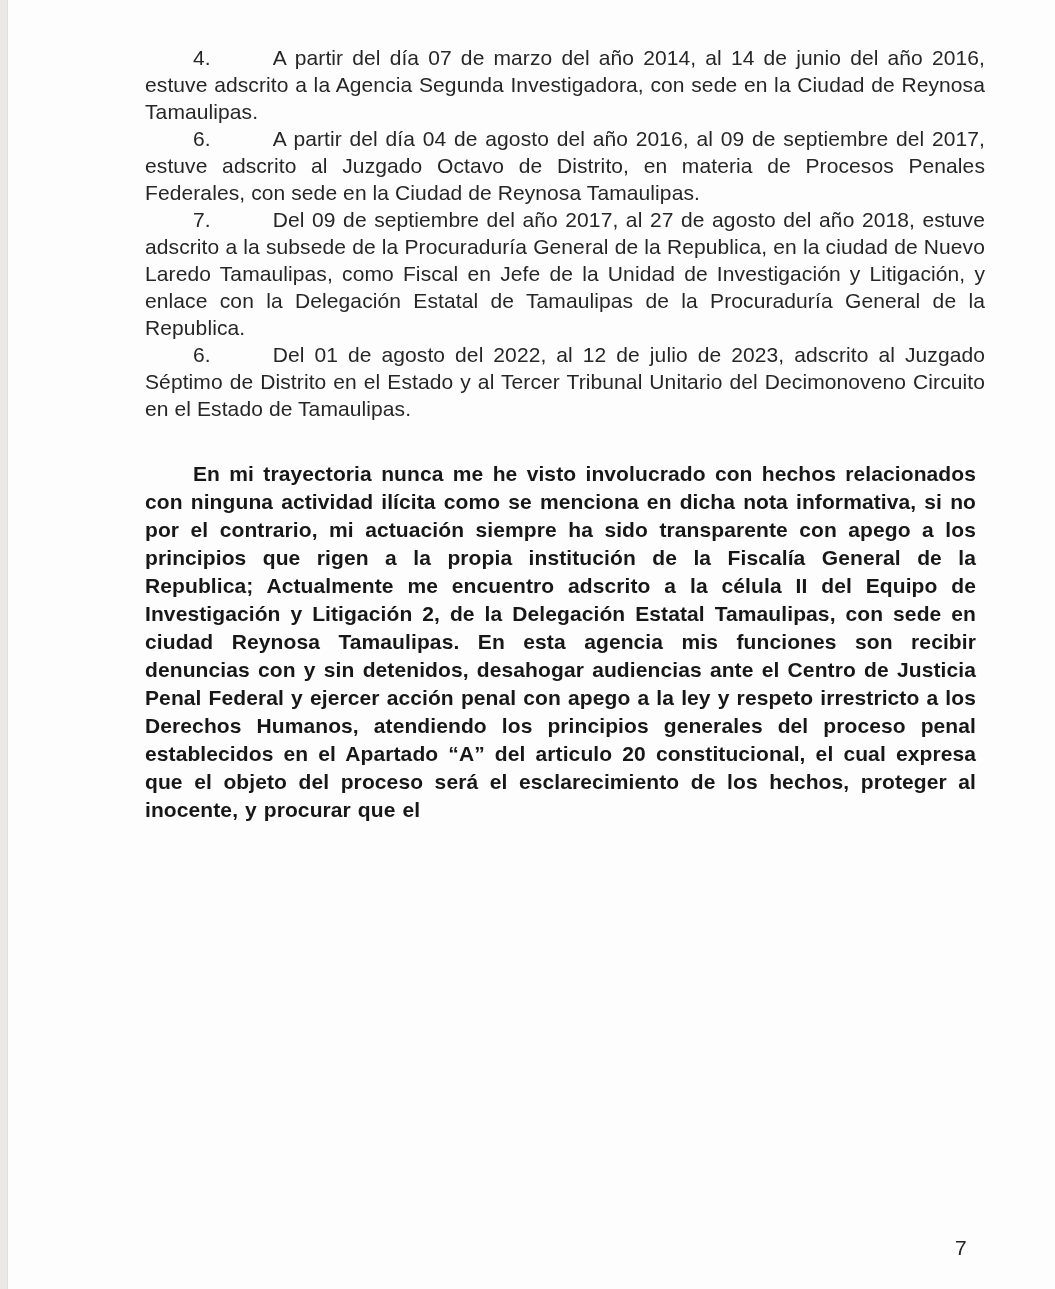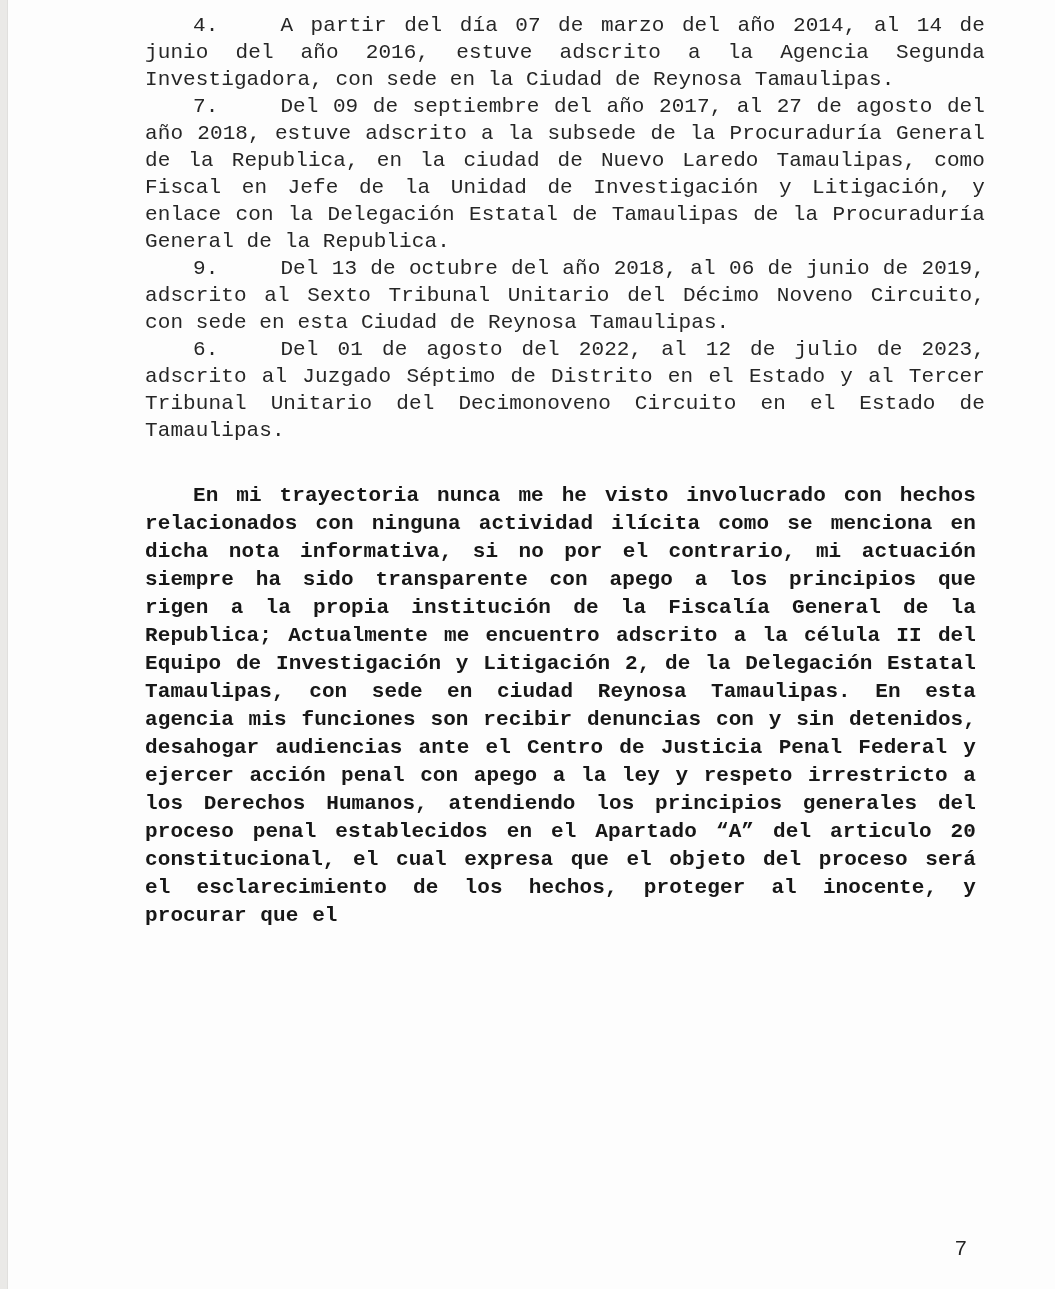--- a/index.html
+++ b/index.html
@@ -21,23 +21,22 @@
     left: 0;
     top: 0;
     width: 7px;
     height: 100%;
     background: #eae9e7;
     border-right: 1px solid #e0dfdd;
   }
   .content {
     position: absolute;
     left: 145px;
-    top: 12px;
+    top: 44px;
     width: 840px;
-    font-family: Liberation Mono, monospace;
   }
   p.item {
     margin: 0;
     text-align: justify;
     text-indent: 48px;
     font-size: 21px;
     line-height: 27px;
     letter-spacing: 0.1px;
   }
   .num {
@@ -74,25 +73,25 @@
 <body>
 
 <div class="page">
   <div class="scan-edge"></div>
 
   <div class="content">
 
     <p class="item"><span class="num">4.</span><span class="tab"></span><span class="txt">A partir del día 07 de marzo del año 2014, al 14 de junio del año 2016, estuve adscrito a la Agencia Segunda Investigadora, con sede en la Ciudad de Reynosa Tamaulipas.</span></p>
 
 
+    <p class="item"><span class="num">6.</span><span class="tab"></span><span class="txt">A partir del día 04 de agosto del año 2016, al 09 de septiembre del 2017, estuve adscrito al Juzgado Octavo de Distrito, en materia de Procesos Penales Federales, con sede en la Ciudad de Reynosa Tamaulipas.</span></p>
 
     <p class="item"><span class="num">7.</span><span class="tab"></span><span class="txt">Del 09 de septiembre del año 2017, al 27 de agosto del año 2018, estuve adscrito a la subsede de la Procuraduría General de la Republica, en la ciudad de Nuevo Laredo Tamaulipas, como Fiscal en Jefe de la Unidad de Investigación y Litigación, y enlace con la Delegación Estatal de Tamaulipas de la Procuraduría General de la Republica.</span></p>
 
 
-    <p class="item"><span class="num">9.</span><span class="tab"></span><span class="txt">Del 13 de octubre del año 2018, al 06 de junio de 2019, adscrito al Sexto Tribunal Unitario del Décimo Noveno Circuito, con sede en esta Ciudad de Reynosa Tamaulipas.</span></p>
 
 
     <p class="item"><span class="num">6.</span><span class="tab"></span><span class="txt">Del 01 de agosto del 2022, al 12 de julio de 2023, adscrito al Juzgado Séptimo de Distrito en el Estado y al Tercer Tribunal Unitario del Decimonoveno Circuito en el Estado de Tamaulipas.</span></p>
 
 
     <p class="closing">En mi trayectoria nunca me he visto involucrado con hechos relacionados con ninguna actividad ilícita como se menciona en dicha nota informativa, si no por el contrario, mi actuación siempre ha sido transparente con apego a los principios que rigen a la propia institución de la Fiscalía General de la Republica; Actualmente me encuentro adscrito a la célula II del Equipo de Investigación y Litigación 2, de la Delegación Estatal Tamaulipas, con sede en ciudad Reynosa Tamaulipas. En esta agencia mis funciones son recibir denuncias con y sin detenidos, desahogar audiencias ante el Centro de Justicia Penal Federal y ejercer acción penal con apego a la ley y respeto irrestricto a los Derechos Humanos, atendiendo los principios generales del proceso penal establecidos en el Apartado “A” del articulo 20 constitucional, el cual expresa que el objeto del proceso será el esclarecimiento de los hechos, proteger al inocente, y procurar que el</p>
 
   </div>
 
   <div class="page-number">7</div>

